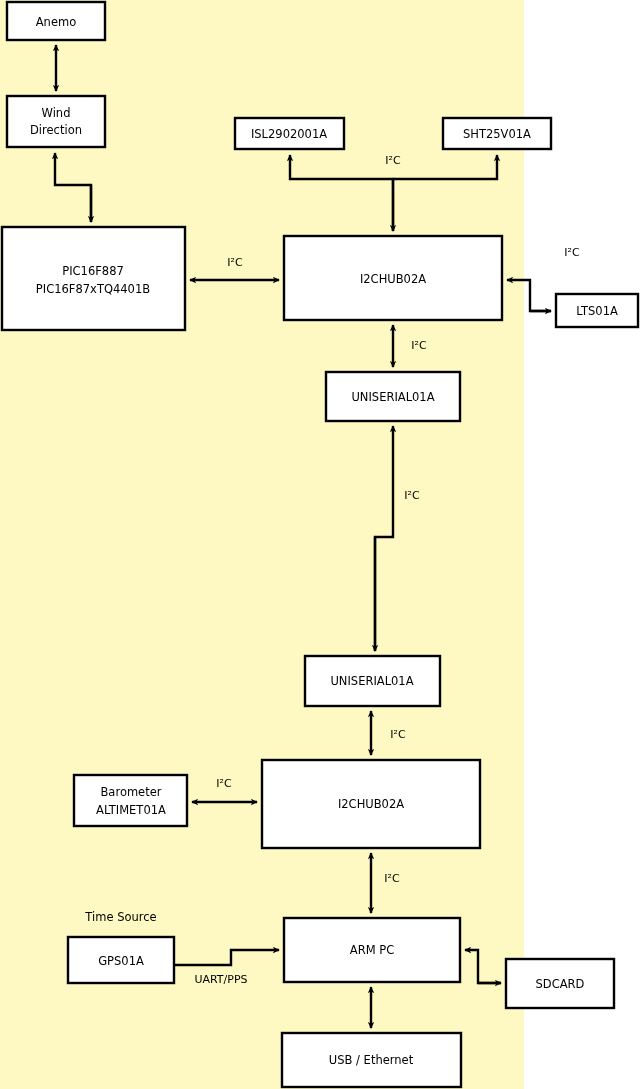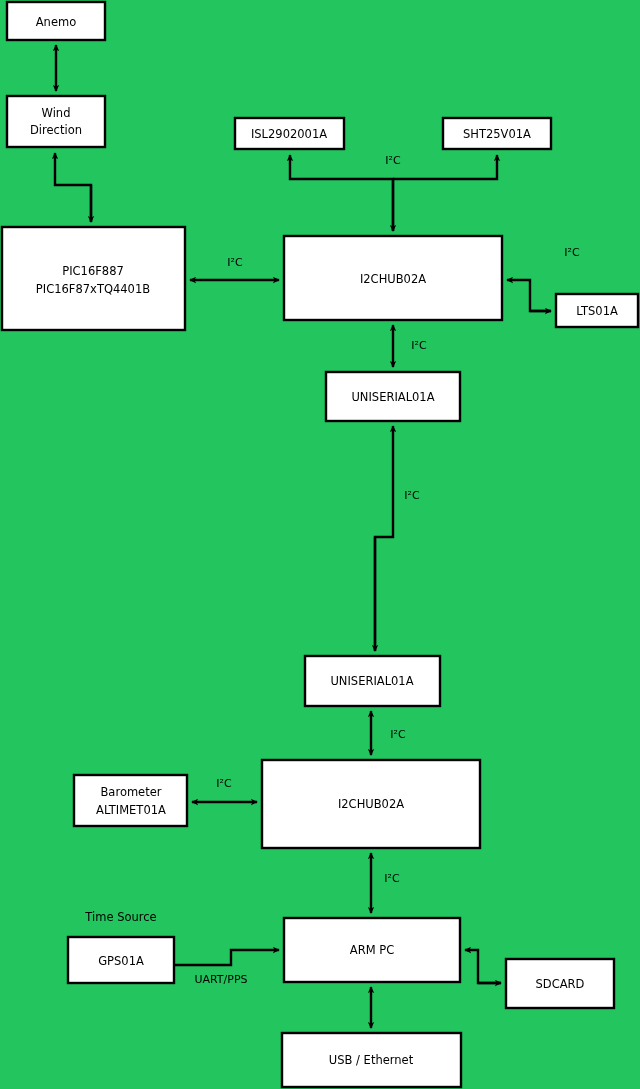--- a/index.html
+++ b/index.html
@@ -8,23 +8,23 @@
     background: #ffffff;
   }
   body {
     width: 640px;
     height: 1089px;
     font-family: "DejaVu Sans", sans-serif;
     overflow: hidden;
   }
   #diagram-root {
     position: relative;
-    width: 640px;
+    width: 524px;
     height: 1089px;
-    background: #22c55e;
+    background: #fef9c3;
   }
   svg#diagram-svg {
     position: absolute;
     top: 0;
     left: 0;
     width: 640px;
     height: 1089px;
     display: block;
   }
   .node-rect {

